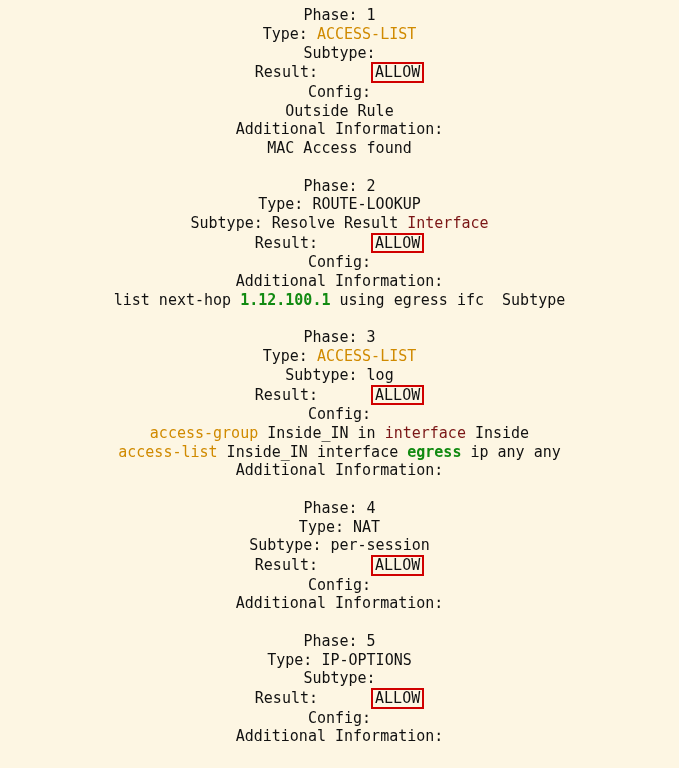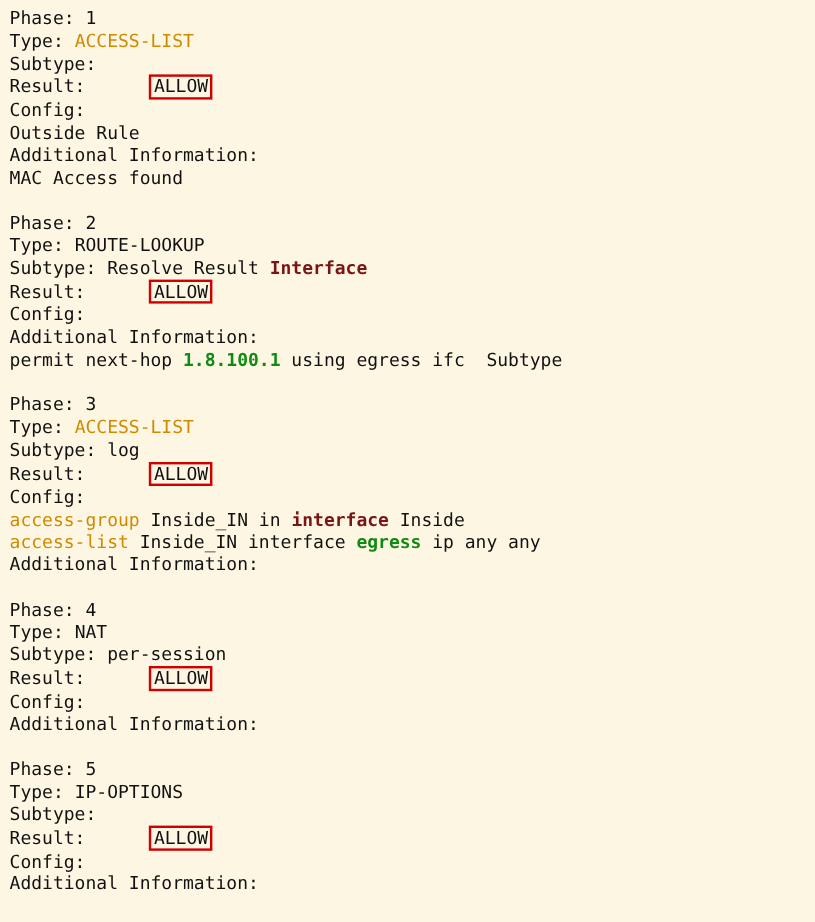--- a/index.html
+++ b/index.html
@@ -6,23 +6,23 @@
     background-color: #fdf6e3;
     font-family: "DejaVu Sans Mono", "Menlo", "Consolas", monospace;
     font-size: 15px;
     color: #111;
     margin: 0;
     padding: 6px 8px;
     line-height: 1.25;
     width: 679px;
     box-sizing: border-box;
   }
-  .line { white-space: pre; }
+  .line { white-space: pre; text-align: center; }
   .orange { color: #d08a00; font-weight: normal; }
-  .maroon { color: #7a1515; font-weight: bold; }
+  .maroon { color: #7a1515; font-weight: normal; }
   .green  { color: #118a11; font-weight: bold; }
   .boxed {
     display: inline-block;
     border: 2px solid #d00000;
     padding: 0 2px;
     line-height: 1.1;
     margin-left: 44px;
   }
 </style>
 </head>
@@ -37,21 +37,21 @@
 <div class="line">Additional Information:</div>
 <div class="line">MAC Access found</div>
 <div class="line">&nbsp;</div>
 
 <div class="line"><span>Phase:</span> <span>2</span></div>
 <div class="line"><span>Type:</span> <span>ROUTE-LOOKUP</span></div>
 <div class="line"><span>Subtype:</span> <span>Resolve Result </span><span class="maroon">Interface</span></div>
 <div class="line"><span>Result:</span> <span class="boxed">ALLOW</span></div>
 <div class="line"><span>Config:</span></div>
 <div class="line">Additional Information:</div>
-<div class="line"><span>permit next-hop </span><span class="green">1.8.100.1</span><span> using egress ifc  Subtype</span></div>
+<div class="line"><span>list next-hop </span><span class="green">1.12.100.1</span><span> using egress ifc  Subtype</span></div>
 <div class="line">&nbsp;</div>
 
 <div class="line"><span>Phase:</span> <span>3</span></div>
 <div class="line"><span>Type:</span> <span class="orange">ACCESS-LIST</span></div>
 <div class="line"><span>Subtype:</span> <span>log</span></div>
 <div class="line"><span>Result:</span> <span class="boxed">ALLOW</span></div>
 <div class="line"><span>Config:</span></div>
 <div class="line"><span class="orange">access-group</span><span> Inside_IN in </span><span class="maroon">interface</span><span> Inside</span></div>
 <div class="line"><span class="orange">access-list</span><span> Inside_IN interface </span><span class="green">egress</span><span> ip any any</span></div>
 <div class="line">Additional Information:</div>

